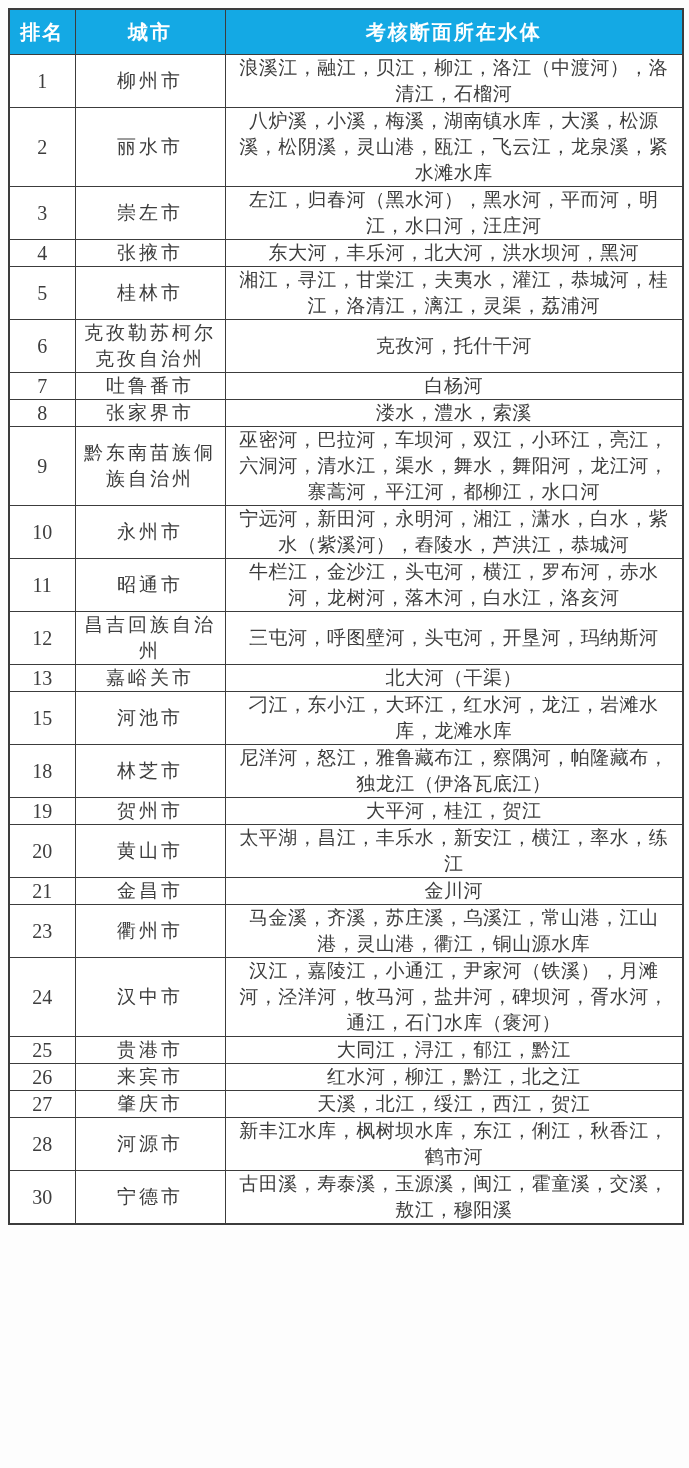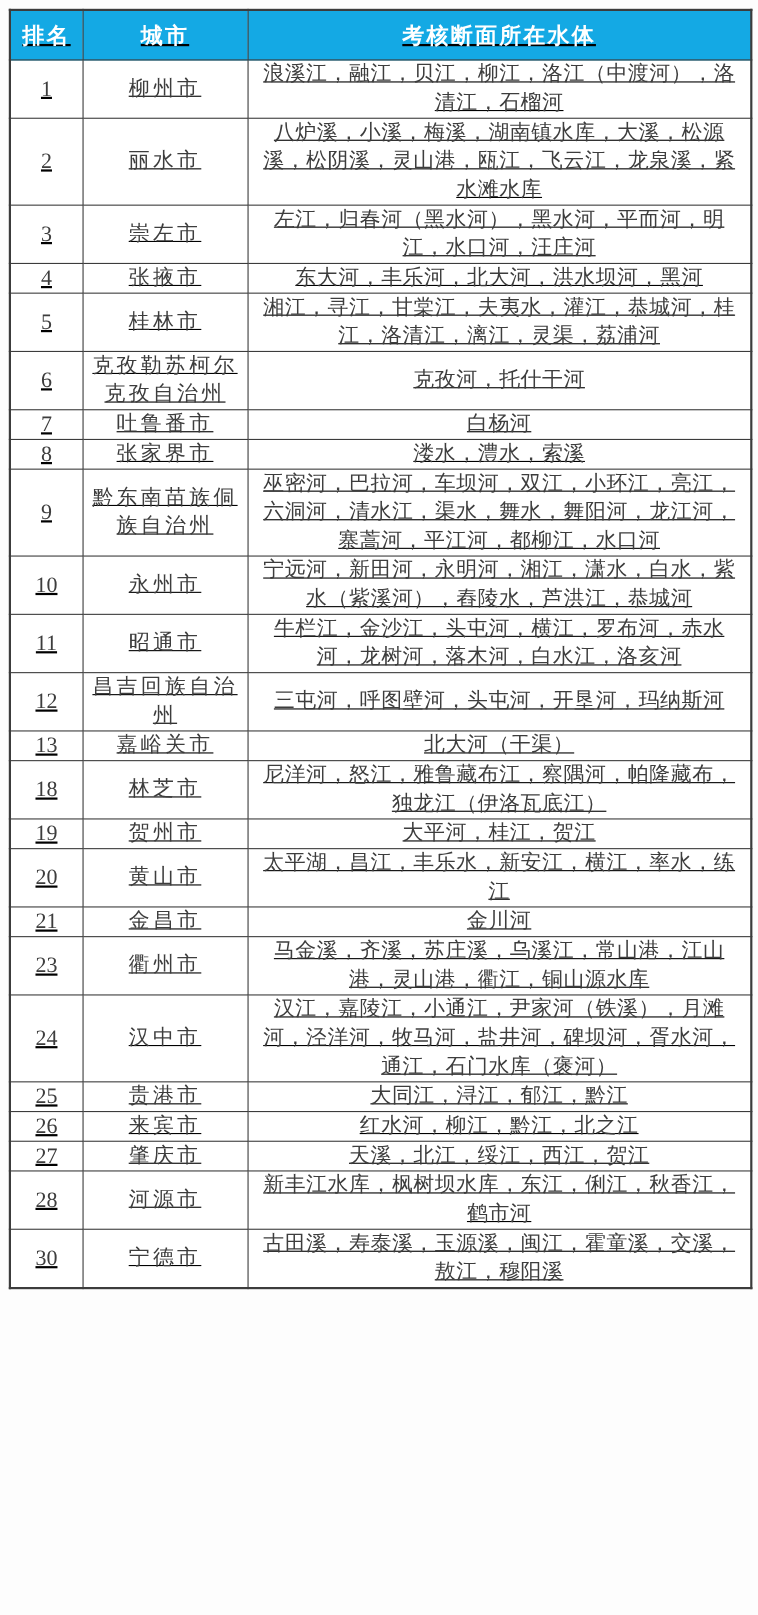--- a/index.html
+++ b/index.html
@@ -15,21 +15,20 @@
     background: #fdfdfd;
     box-sizing: border-box;
     padding: 8px 7px 0 8px;
   }
   table.ranking {
     border-collapse: collapse;
     width: 674px;
     table-layout: fixed;
     background: #ffffff;
     border: 2px solid #3c3c3c;
-    text-decoration: underline;
   }
   table.ranking col.c-rank  { width: 66px; }
   table.ranking col.c-city  { width: 150px; }
   table.ranking col.c-water { width: 458px; }
   table.ranking th, table.ranking td {
     border: 1px solid #3c3c3c;
     text-align: center;
     vertical-align: middle;
   }
   thead th {
@@ -138,20 +137,25 @@
           <td class="rank-cell">12</td>
           <td class="city-cell">昌吉回族自治州</td>
           <td class="waters-cell">三屯河，呼图壁河，头屯河，开垦河，玛纳斯河</td>
         </tr>
         <tr>
           <td class="rank-cell">13</td>
           <td class="city-cell">嘉峪关市</td>
           <td class="waters-cell">北大河（干渠）</td>
         </tr>
         <tr>
+          <td class="rank-cell">15</td>
+          <td class="city-cell">河池市</td>
+          <td class="waters-cell">刁江，东小江，大环江，红水河，龙江，岩滩水库，龙滩水库</td>
+        </tr>
+        <tr>
           <td class="rank-cell">18</td>
           <td class="city-cell">林芝市</td>
           <td class="waters-cell">尼洋河，怒江，雅鲁藏布江，察隅河，帕隆藏布，独龙江（伊洛瓦底江）</td>
         </tr>
         <tr>
           <td class="rank-cell">19</td>
           <td class="city-cell">贺州市</td>
           <td class="waters-cell">大平河，桂江，贺江</td>
         </tr>
         <tr>

